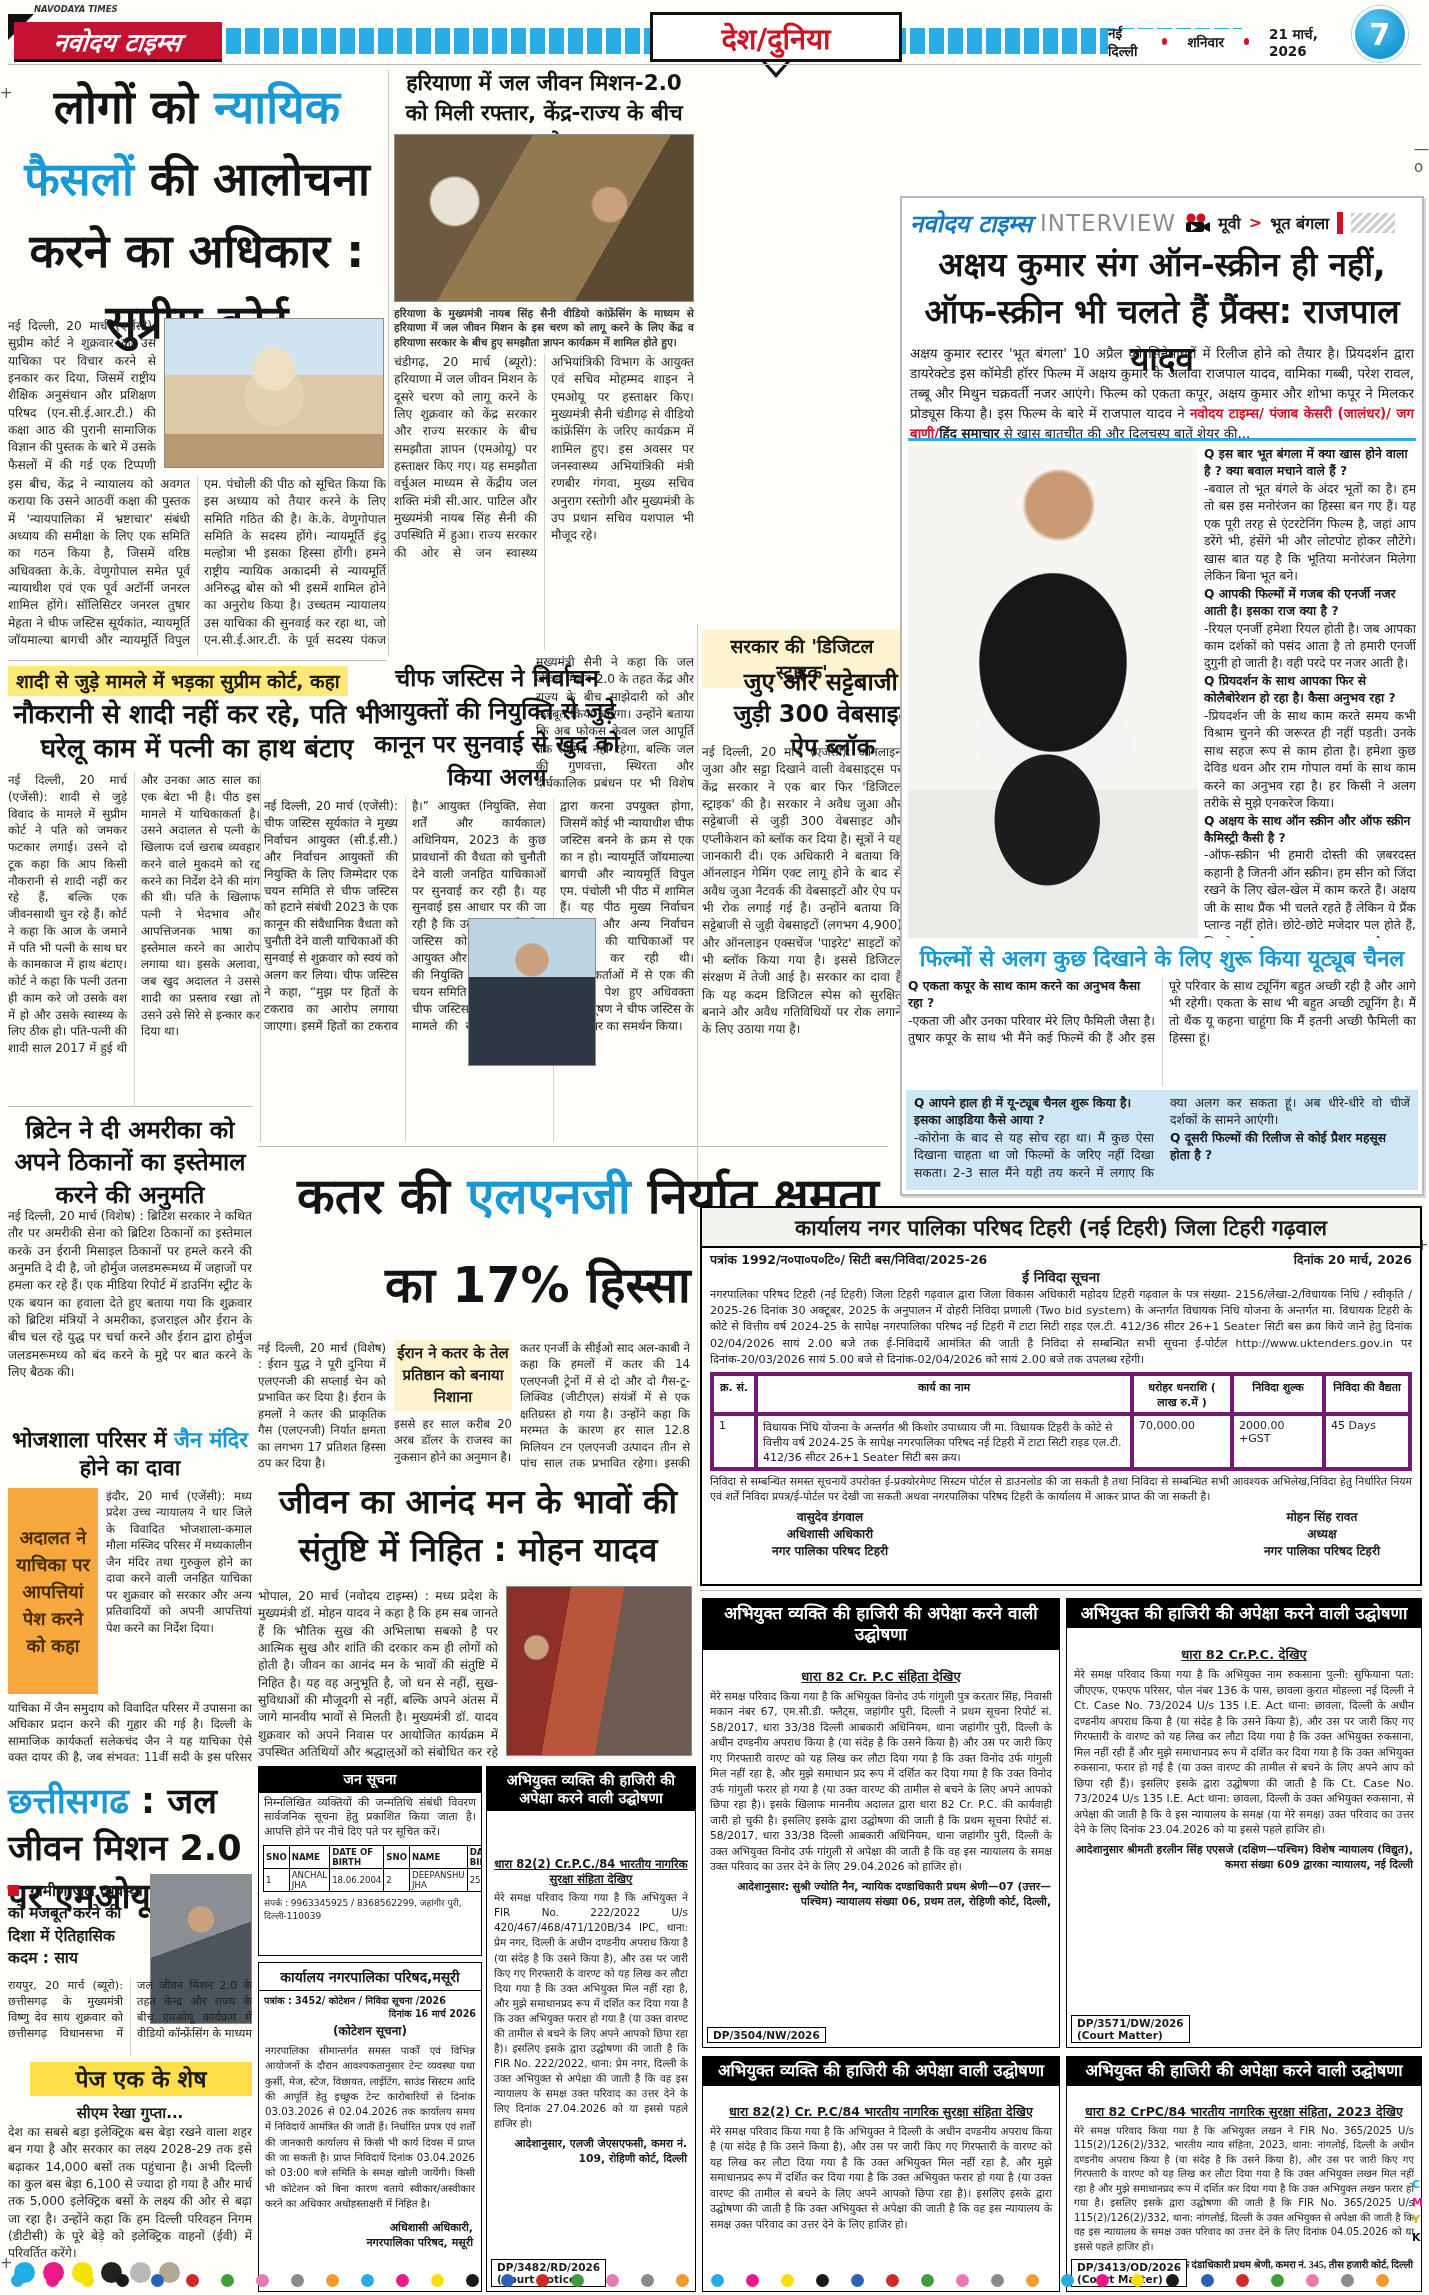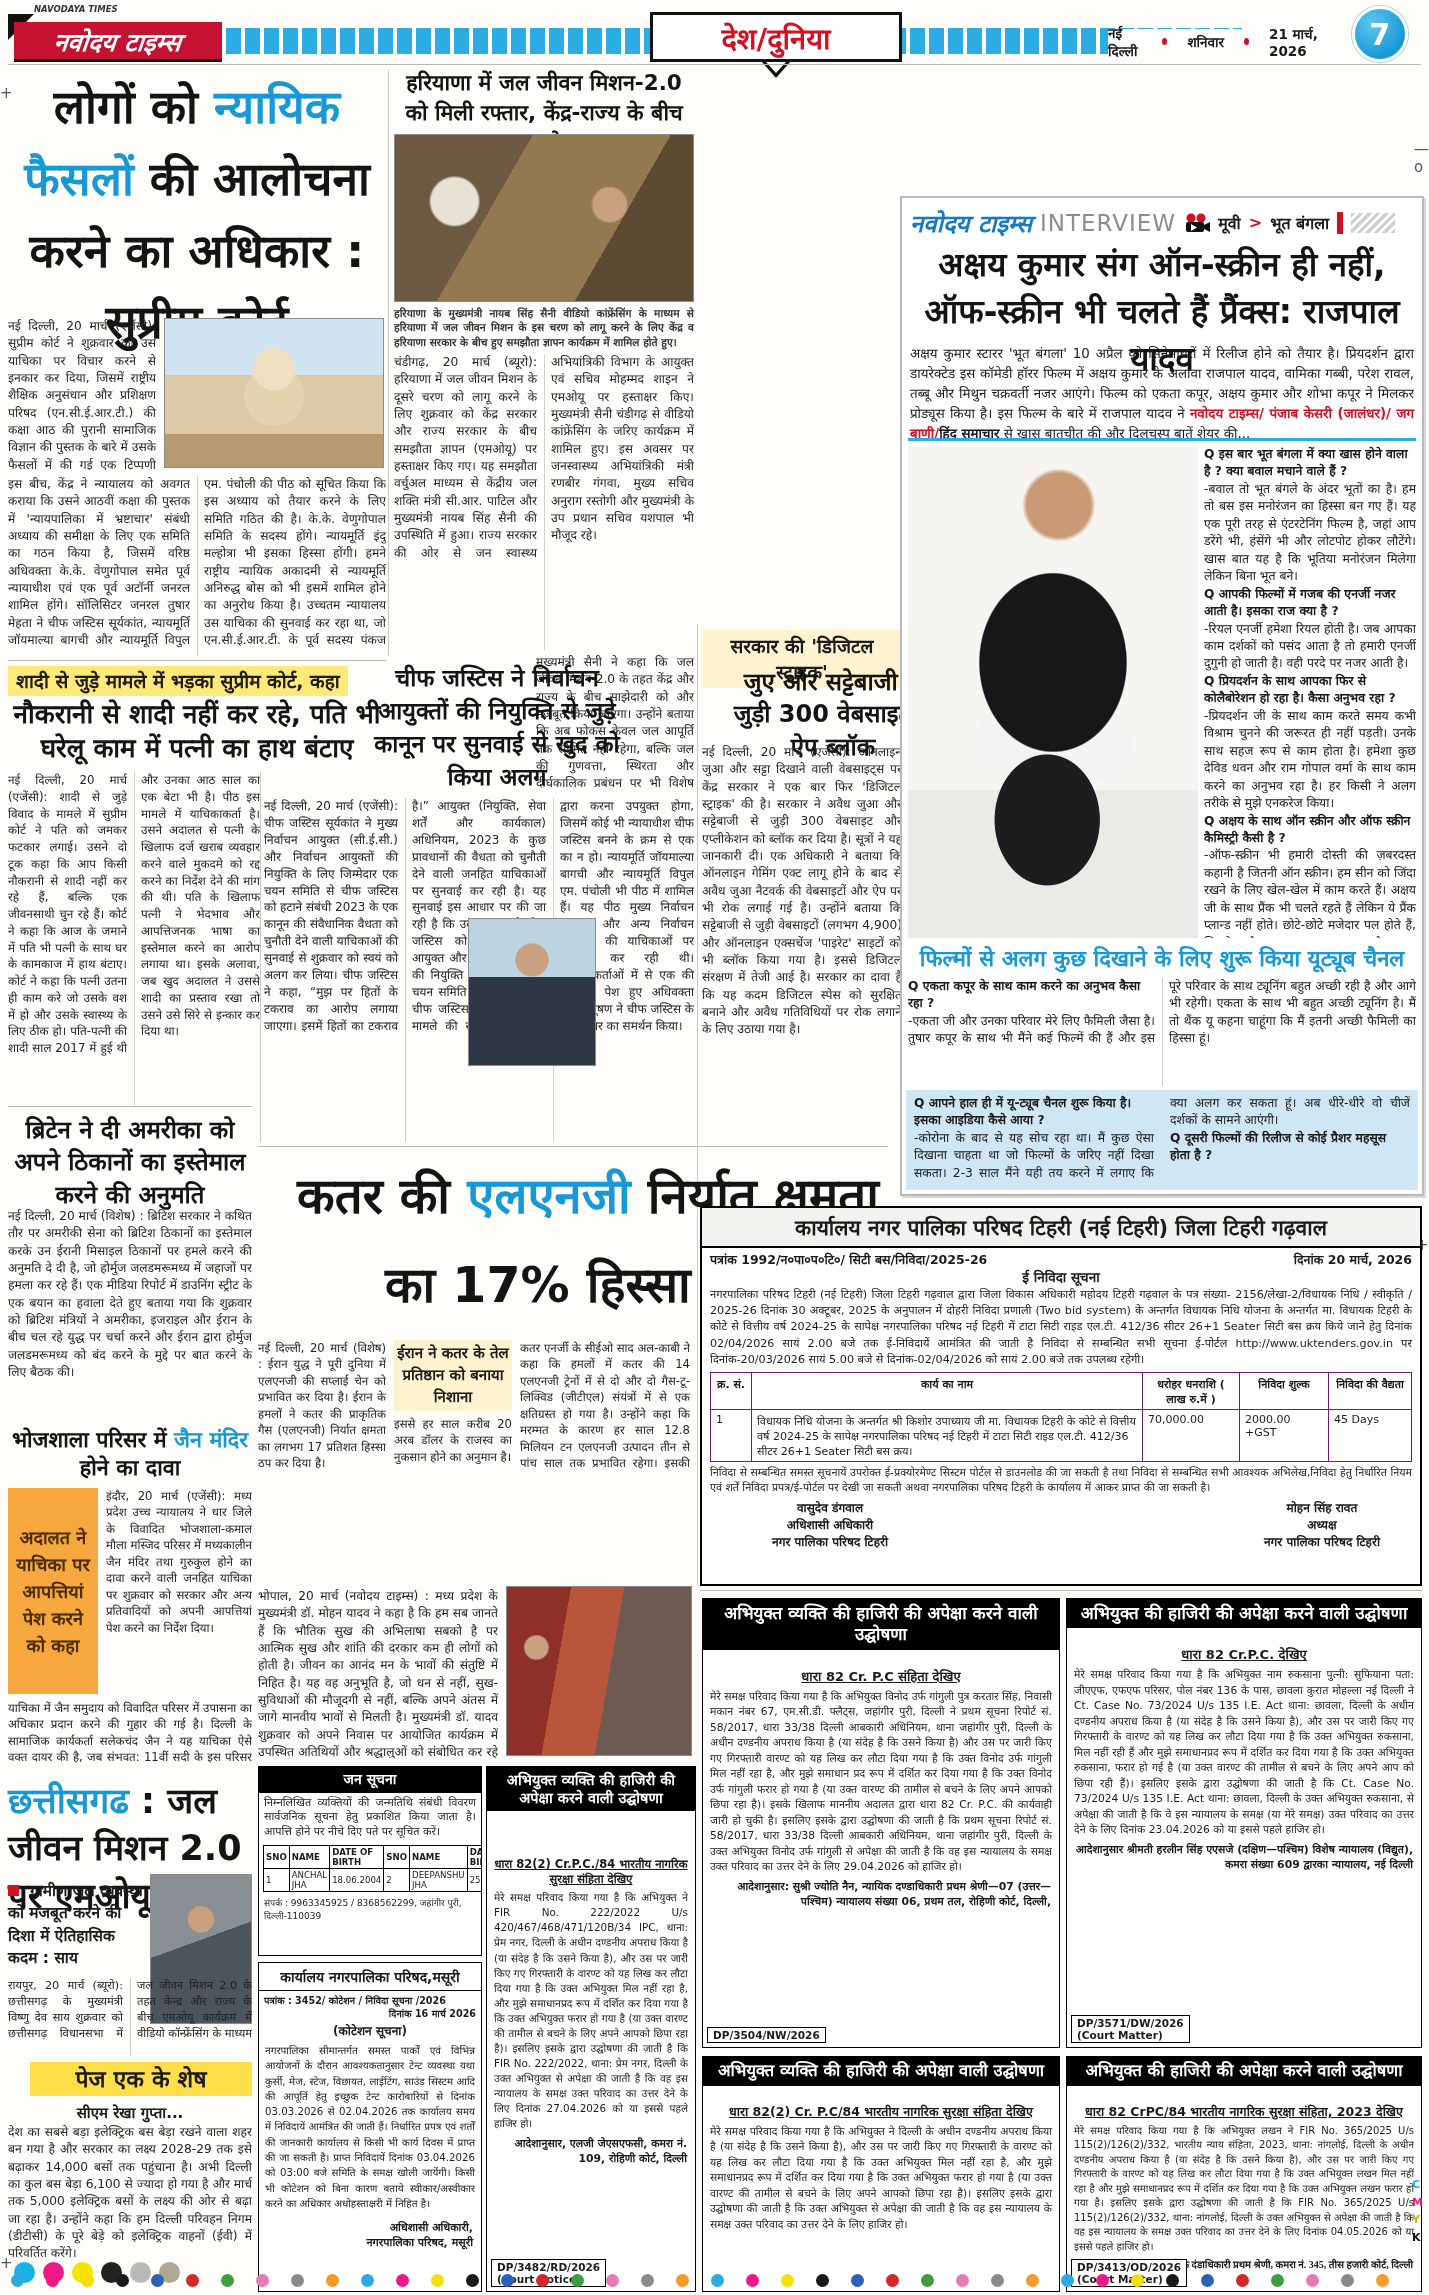--- a/index.html
+++ b/index.html
@@ -24,21 +24,21 @@
   .nbox{border:1.6px solid #000;background:#fff;overflow:hidden;}
   .nbanner{background:#000;color:#fff;font-weight:700;text-align:center;line-height:1.25;padding:4px 2px;}
   .nsub{font-weight:700;text-align:center;text-decoration:underline;padding:17px 0 2px;}
   .nbody{font-size:10.7px;line-height:1.45;padding:2px 7px;text-align:justify;}
   .nsig{font-size:10.8px;font-weight:700;text-align:right;padding:2px 8px;line-height:1.4;}
   .ntag{position:absolute;left:4px;bottom:4px;border:1.4px solid #000;font-size:10.5px;font-weight:700;padding:1px 5px;background:#fff;}
   .stripes{background:repeating-linear-gradient(90deg,#2badе3 0,#2bade3 15px,#ffffff 15px,#ffffff 19px);
            background:repeating-linear-gradient(90deg,#2bade3 0,#2bade3 15px,#fff 15px,#fff 19px);}
   .dot{display:inline-block;border-radius:50%;}
   table.tt{border-collapse:collapse;width:100%;}
-  table.tt th,table.tt td{border:1px solid #701a75;font-size:11px;padding:3px 5px;vertical-align:top;}
+  table.tt th,table.tt td{border:4px solid #701a75;font-size:11px;padding:3px 5px;vertical-align:top;}
   table.tt th{font-weight:700;}
   table.js{border-collapse:collapse;width:100%;}
   table.js th,table.js td{border:1px solid #000;font-size:8.6px;padding:1px 2px;text-align:left;}
   .qa-q{font-weight:700;}
   .qa{font-size:12.3px;line-height:1.42;}
   .pm{color:#555;font-size:15px;}
 </style>
 </head>
 <body>
 
@@ -142,20 +142,21 @@
 
   <div class="b hl" style="left:292px;top:1152px;width:592px;font-size:49px;line-height:1.82;text-align:center;">
     <span>कतर की </span><span class="blue">एलएनजी</span><span> निर्यात क्षमता का 17% हिस्सा खत्म</span>
   </div>
   <div class="b body-txt j" style="left:258px;top:1340px;width:128px;height:132px;font-size:11.6px;">नई दिल्ली, 20 मार्च (विशेष) : ईरान युद्ध ने पूरी दुनिया में एलएनजी की सप्लाई चेन को प्रभावित कर दिया है। ईरान के हमलों ने कतर की प्राकृतिक गैस (एलएनजी) निर्यात क्षमता का लगभग 17 प्रतिशत हिस्सा ठप कर दिया है।</div>
   <div class="b c kick-cream" style="left:394px;top:1340px;width:118px;font-size:15px;line-height:1.45;padding:3px 2px;">ईरान ने कतर के तेल प्रतिष्ठान को बनाया निशाना</div>
   <div class="b body-txt j" style="left:394px;top:1416px;width:118px;height:56px;font-size:11.6px;">इससे हर साल करीब 20 अरब डॉलर के राजस्व का नुकसान होने का अनुमान है।</div>
   <div class="b body-txt j" style="left:520px;top:1340px;width:170px;height:132px;font-size:11.6px;">कतर एनर्जी के सीईओ साद अल-काबी ने कहा कि हमलों में कतर की 14 एलएनजी ट्रेनों में से दो और दो गैस-टू-लिक्विड (जीटीएल) संयंत्रों में से एक क्षतिग्रस्त हो गया है। उन्होंने कहा कि मरम्मत के कारण हर साल 12.8 मिलियन टन एलएनजी उत्पादन तीन से पांच साल तक प्रभावित रहेगा। इसकी वजह से अब यूरोप व एशिया</div>
   <div class="b body-txt j" style="left:702px;top:1340px;width:188px;height:246px;font-size:11.6px;">को आपूर्ति पर खतरा मंडरा रहा है। कतर के ऊर्जा मामलों के राज्य मंत्री साद अल-काबी ने कहा, 'मैंने कभी सपने में भी नहीं सोचा था कि कतर और यह पूरा क्षेत्र इस तरह के हमले का शिकार होगा, खासकर होने में एक भाई मुस्लिम देश द्वारा।' कहा कि दो एलएनजी ट्रेनों के क्षतिग्रस्त होने के कारण कतर एनर्जी को इटली, बेल्जियम, दक्षिण कोरिया और चीन को जाने वाली एलएनजी आपूर्ति के दीर्घकालिक अनुबंधों पर 'फोर्स मेज्योर' घोषित करना पड़ेगी, जो पांच साल तक लागू रह सकता है। 'फोर्स मेज्योर' का अर्थ है कि दिक्कतों के कारण कांट्रैक्ट के तहत किया गया सौदा पूरा न कर पाना। उन्होंने कहा, 'ये लंबी अवधि के कॉन्ट्रैक्ट हैं, जिन पर हमें फोर्स मेज्योर घोषित करना पड़ रहा है।'</div>
 
+  <div class="b hl c" style="left:266px;top:1478px;width:424px;font-size:33px;line-height:1.45;">जीवन का आनंद मन के भावों की संतुष्टि में निहित : मोहन यादव</div>
   <div class="b body-txt j" style="left:258px;top:1588px;width:240px;height:170px;">भोपाल, 20 मार्च (नवोदय टाइम्स) : मध्य प्रदेश के मुख्यमंत्री डॉ. मोहन यादव ने कहा है कि हम सब जानते हैं कि भौतिक सुख की अभिलाषा सबको है पर आत्मिक सुख और शांति की दरकार कम ही लोगों को होती है। जीवन का आनंद मन के भावों की संतुष्टि में निहित है। यह वह अनुभूति है, जो धन से नहीं, सुख-सुविधाओं की मौजूदगी से नहीं, बल्कि अपने अंतस में जागे मानवीय भावों से मिलती है। मुख्यमंत्री डॉ. यादव शुक्रवार को अपने निवास पर आयोजित कार्यक्रम में उपस्थित अतिथियों और श्रद्धालुओं को संबोधित कर रहे थे।</div>
   <div class="b photo" style="left:506px;top:1586px;width:186px;height:170px;background:
       radial-gradient(circle at 16% 36%,#caa17e 0 6%,transparent 7%),
       linear-gradient(100deg,#8e2f28 0 30%,#b8563c 30% 55%,#6e5a52 55% 100%);"></div>
 
   <div class="b nbox" style="left:258px;top:1766px;width:224px;height:190px;">
     <div class="nbanner" style="font-size:14px;">जन सूचना</div>
     <div style="font-size:11px;line-height:1.35;padding:3px 5px;text-align:justify;">निम्नलिखित व्यक्तियों की जन्मतिथि संबंधी विवरण सार्वजनिक सूचना हेतु प्रकाशित किया जाता है। आपत्ति होने पर नीचे दिए पते पर सूचित करें।</div>
     <div style="padding:2px 4px;">
       <table class="js">

